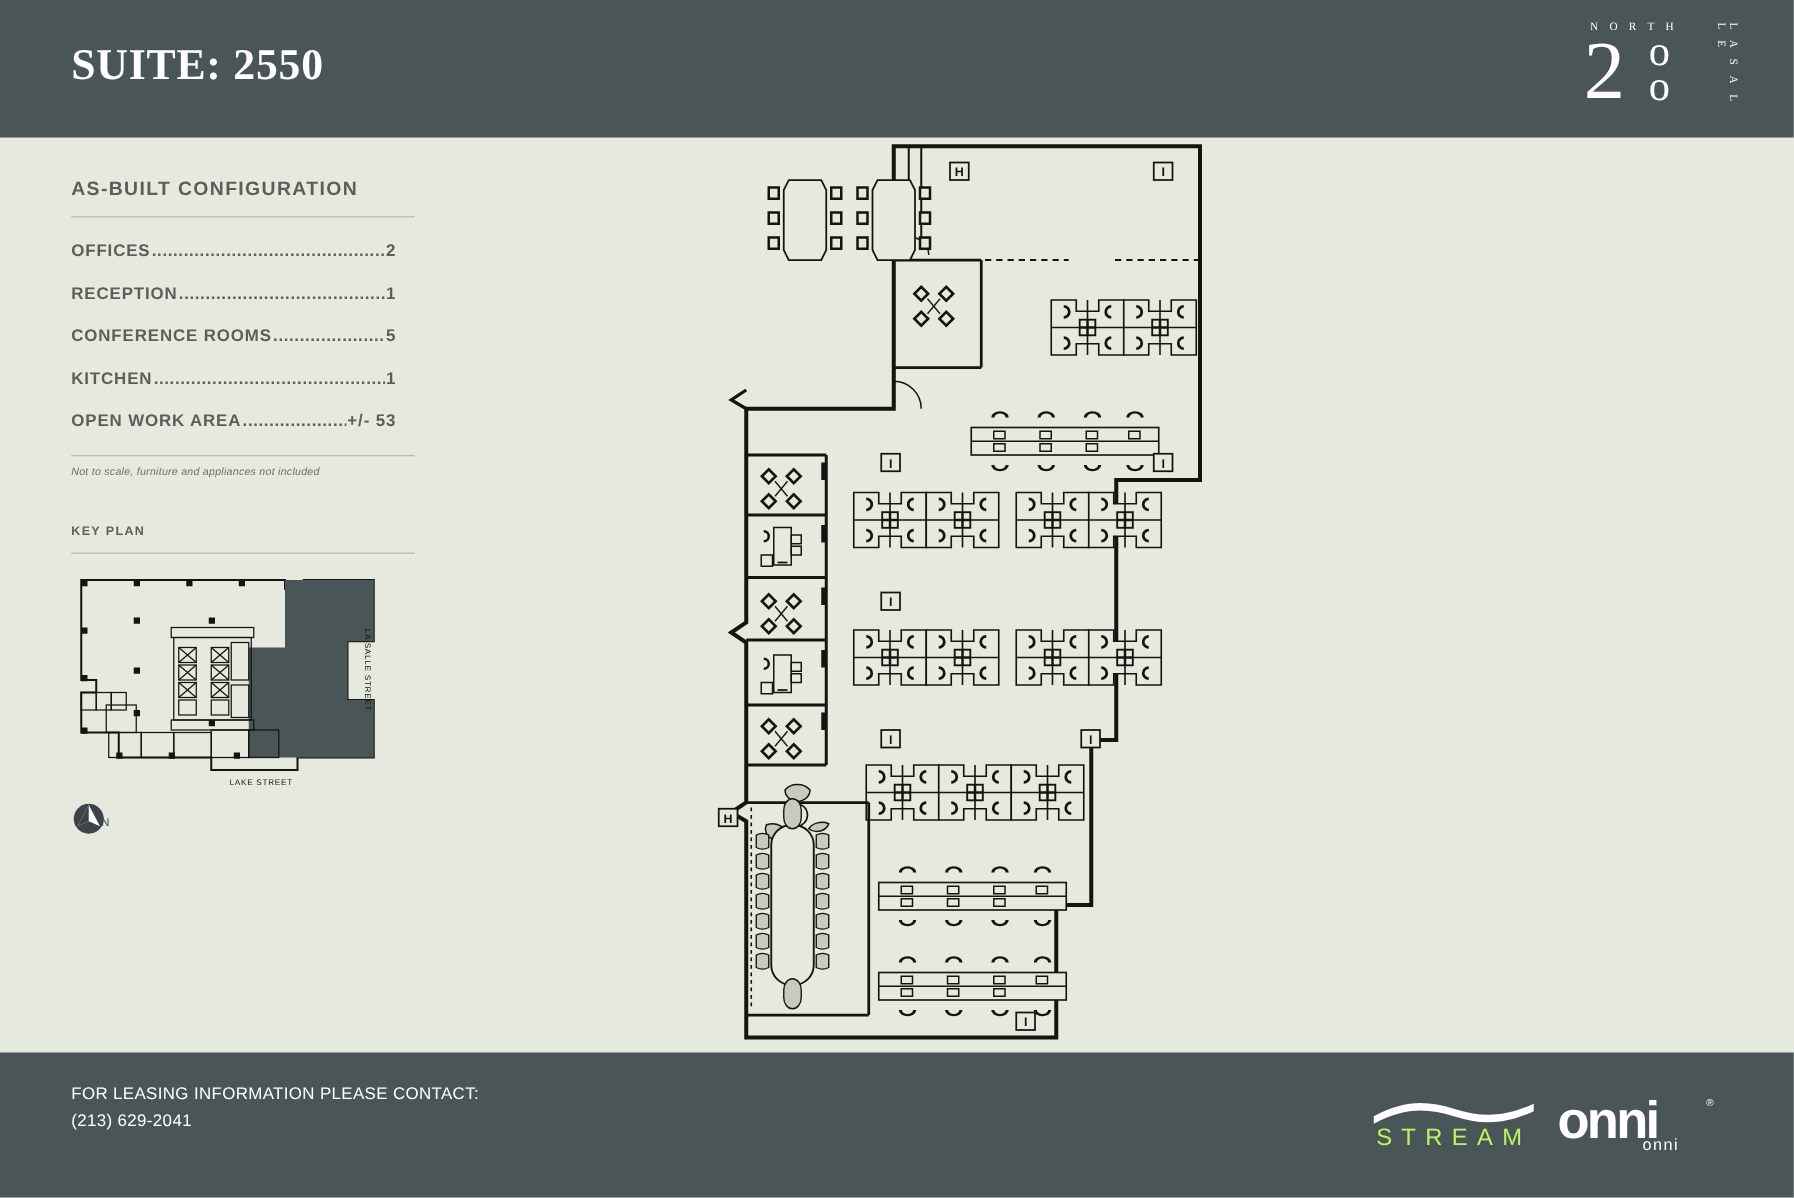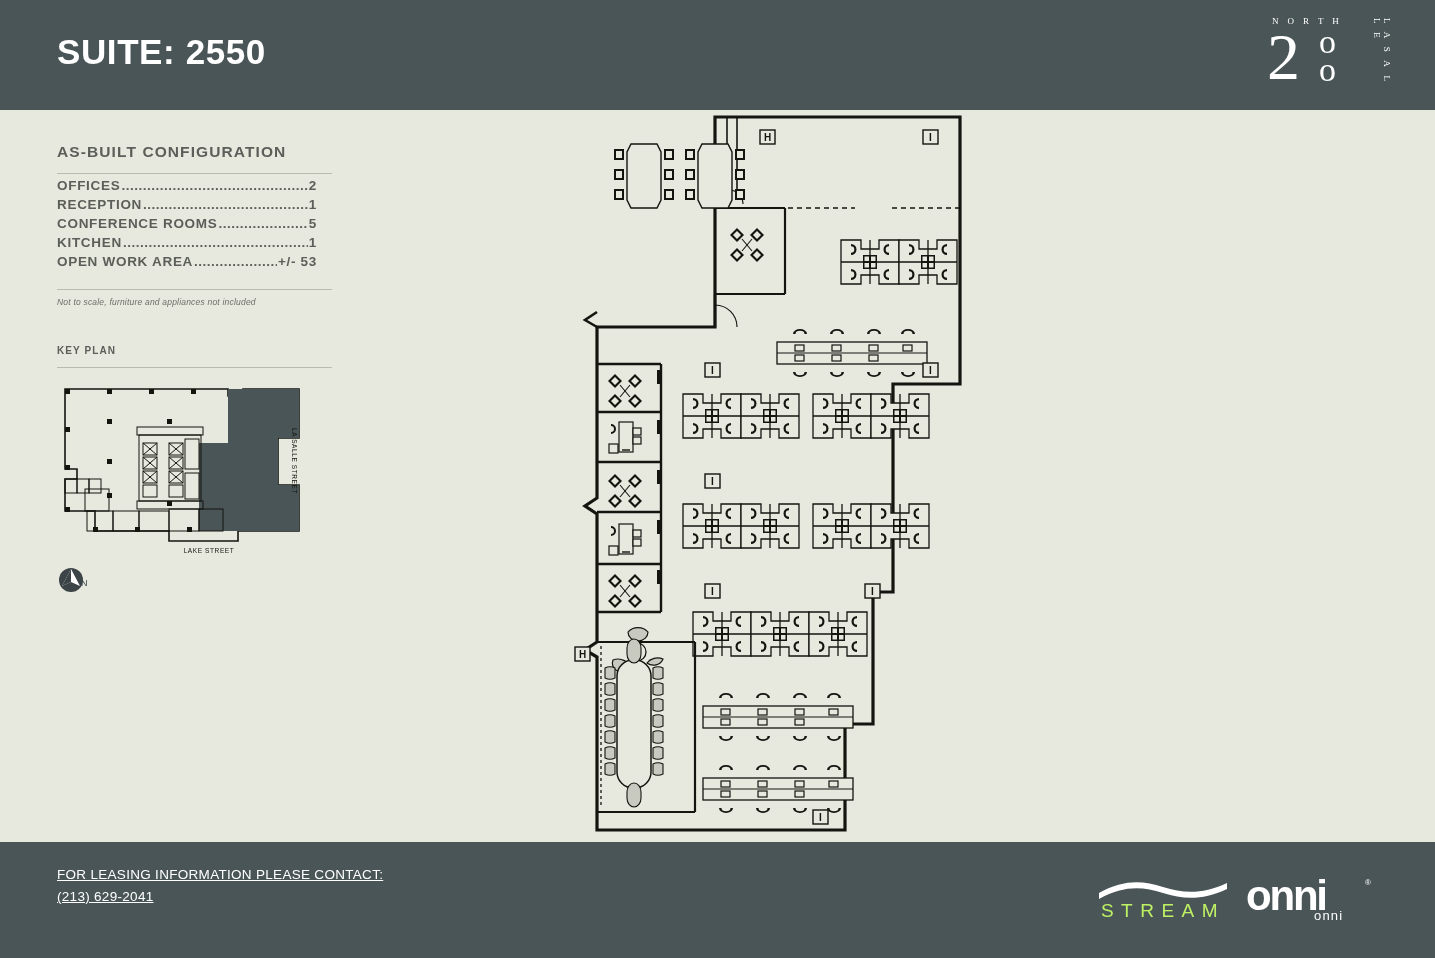--- a/index.html
+++ b/index.html
@@ -12,21 +12,21 @@
   }
 
   
   .header {
     position: absolute; left: 0; top: 0; width: 1435px; height: 110px;
     background: #4a5557;
   }
   .header-suite {
     position: absolute; left: 57px; top: 32px;
     color: #ffffff; font-size: 35px; font-weight: bold;
-    letter-spacing: 0.6px; white-space: nowrap;
+    letter-spacing: 0.6px; white-space: nowrap; font-family: Liberation Serif, serif;
   }
   .header-suite .lbl { font-weight: 600; }
   .header-rsf {
     position: absolute; left: 436px; top: 32px;
     color: #ffffff; font-size: 35px; font-weight: bold;
     letter-spacing: 0.6px; white-space: nowrap;
   }
 
   
   .logo-block {
@@ -57,21 +57,21 @@
   
   .panel { position: absolute; left: 57px; top: 143px; width: 300px; }
   .panel-title {
     font-size: 15.5px; font-weight: bold; color: #5c5f59;
     letter-spacing: 1.1px;
   }
   .rule { height: 1px; background: #b9bbb0; margin: 12px 0 0 0; width: 275px; }
   .cfg-row {
     display: flex; align-items: baseline;
     font-size: 13.5px; font-weight: bold; color: #5c5f59;
-    letter-spacing: 0.7px; margin-top: 4px; width: 260px;
+    letter-spacing: 0.7px; margin-top: 19px; width: 260px;
   }
   .cfg-row .nm { white-space: nowrap; }
   .cfg-row .dots {
     flex: 1 1 auto; overflow: hidden; white-space: nowrap;
     margin: 0 1px; color: #5c5f59; font-size: 13.5px; letter-spacing: 0.5px;
   }
   .cfg-row .val { white-space: nowrap; }
   .rule2 { height: 1px; background: #b9bbb0; margin-top: 20px; width: 275px; }
   .note {
     font-size: 8.5px; font-style: italic; color: #6d7068;
@@ -99,21 +99,20 @@
 
   
   .footer {
     position: absolute; left: 0; top: 842px; width: 1435px; height: 116px;
     background: #4a5557;
   }
   .contact {
     position: absolute; left: 57px; top: 22px;
     color: #ffffff; font-size: 13.5px; line-height: 22px;
     letter-spacing: 0.3px;
-    text-decoration: underline;
   }
   .stream-logo { position: absolute; left: 1093px; top: 38px; width: 140px; height: 42px; }
   .stream-text {
     position: absolute; left: 0; top: 20px; width: 140px;
     color: #bef264; font-size: 19px; letter-spacing: 7.5px;
     font-weight: 500; text-align: center;
   }
   .onni-logo { position: absolute; left: 1246px; top: 34px; width: 140px; height: 50px; }
   .onni-text {
     position: absolute; left: 0; top: -4px;

